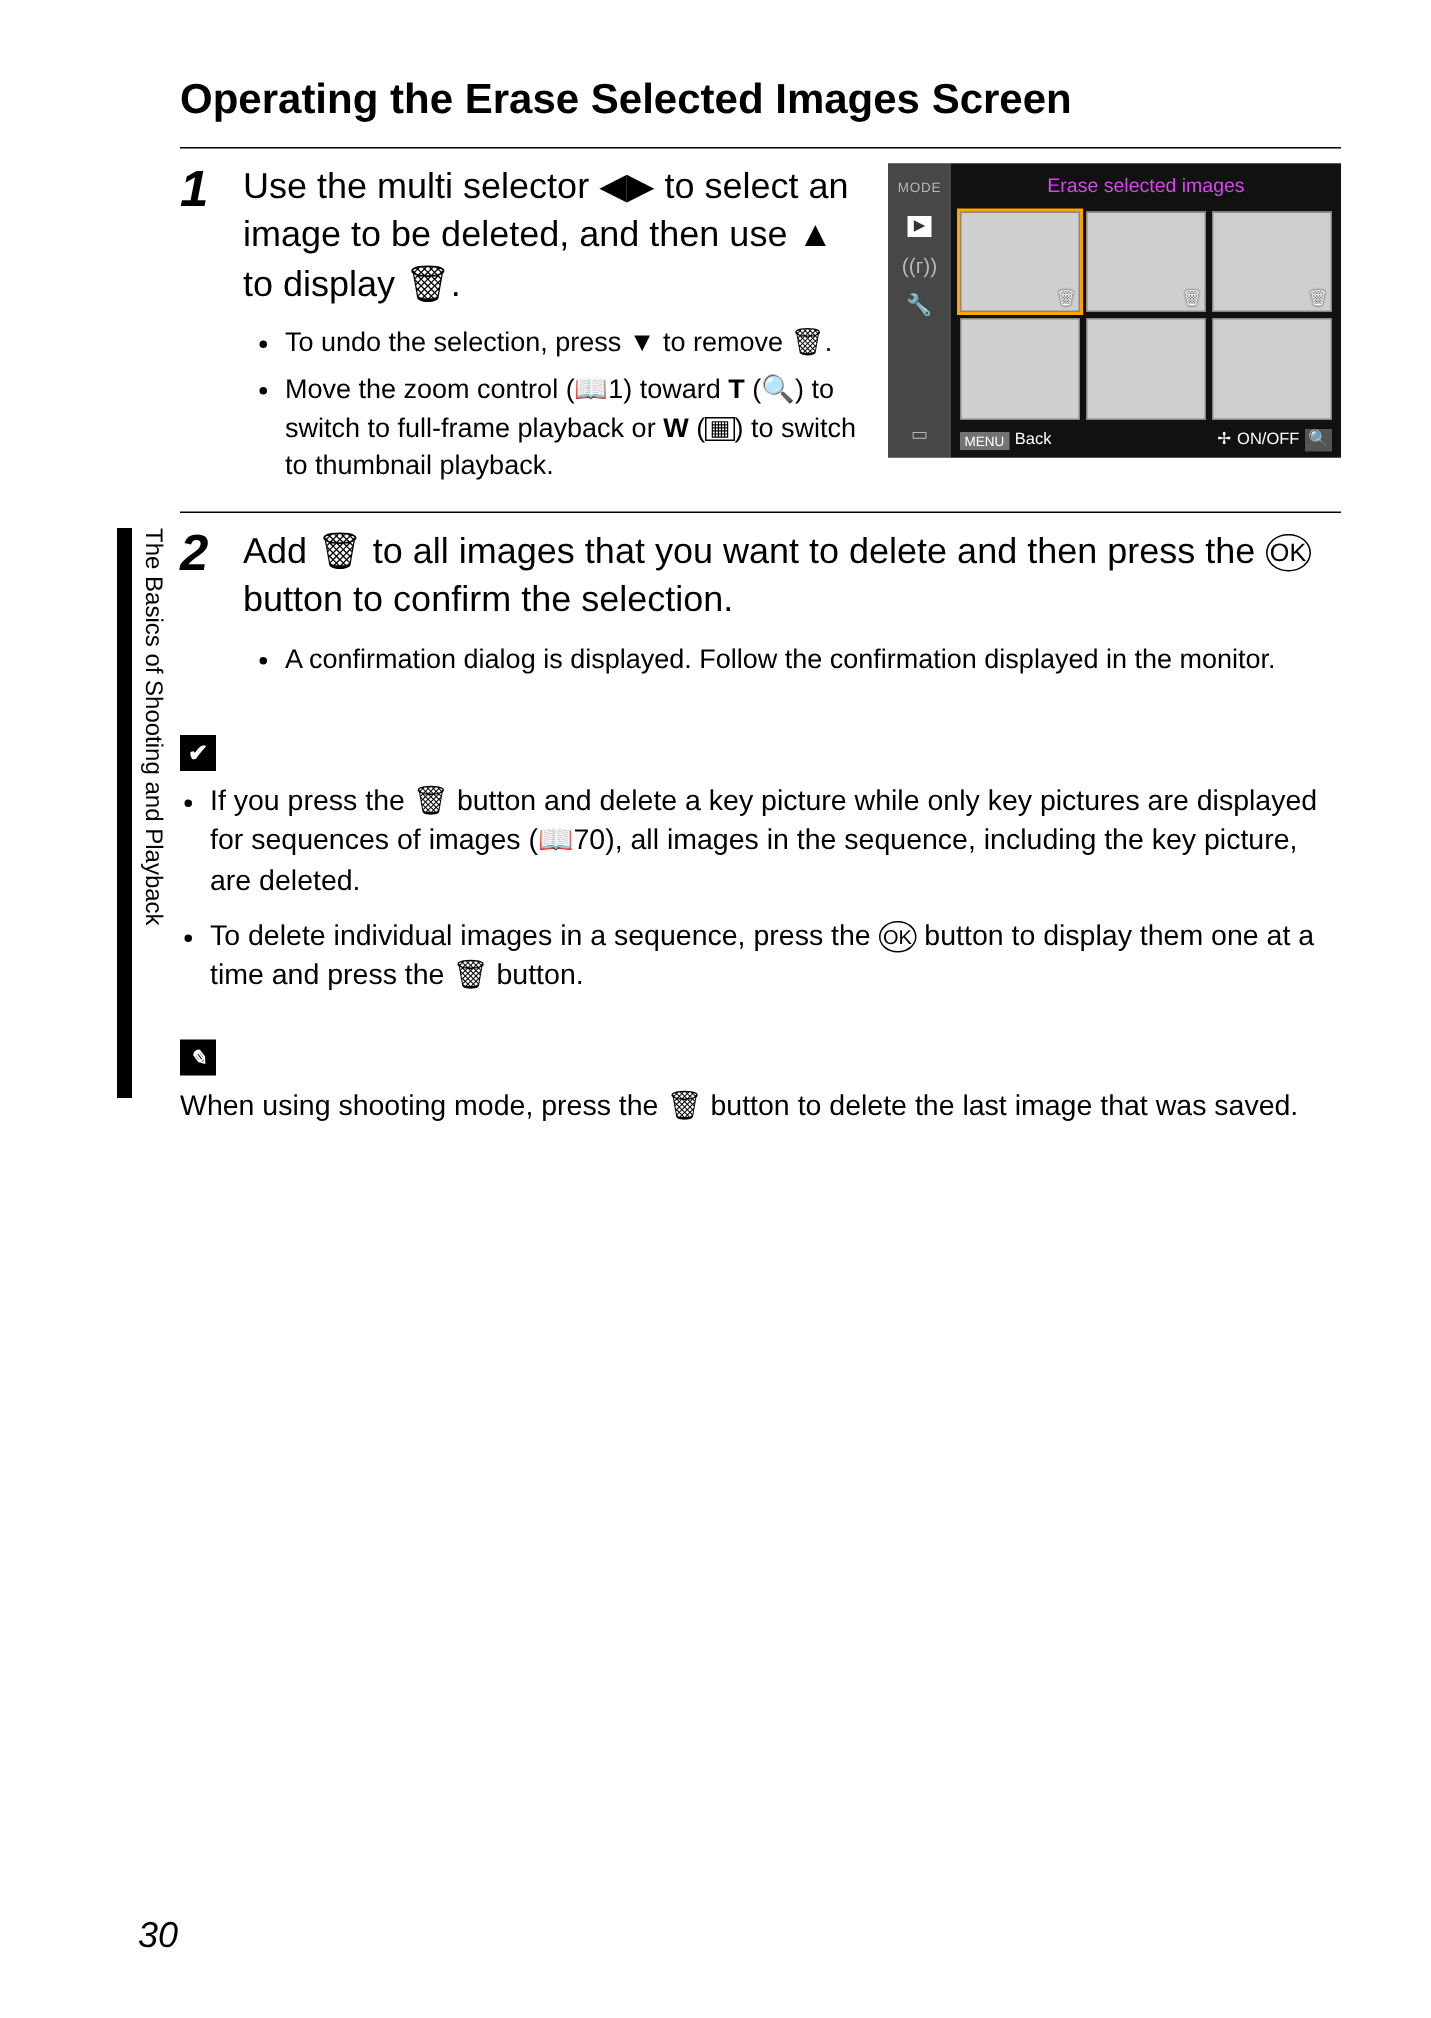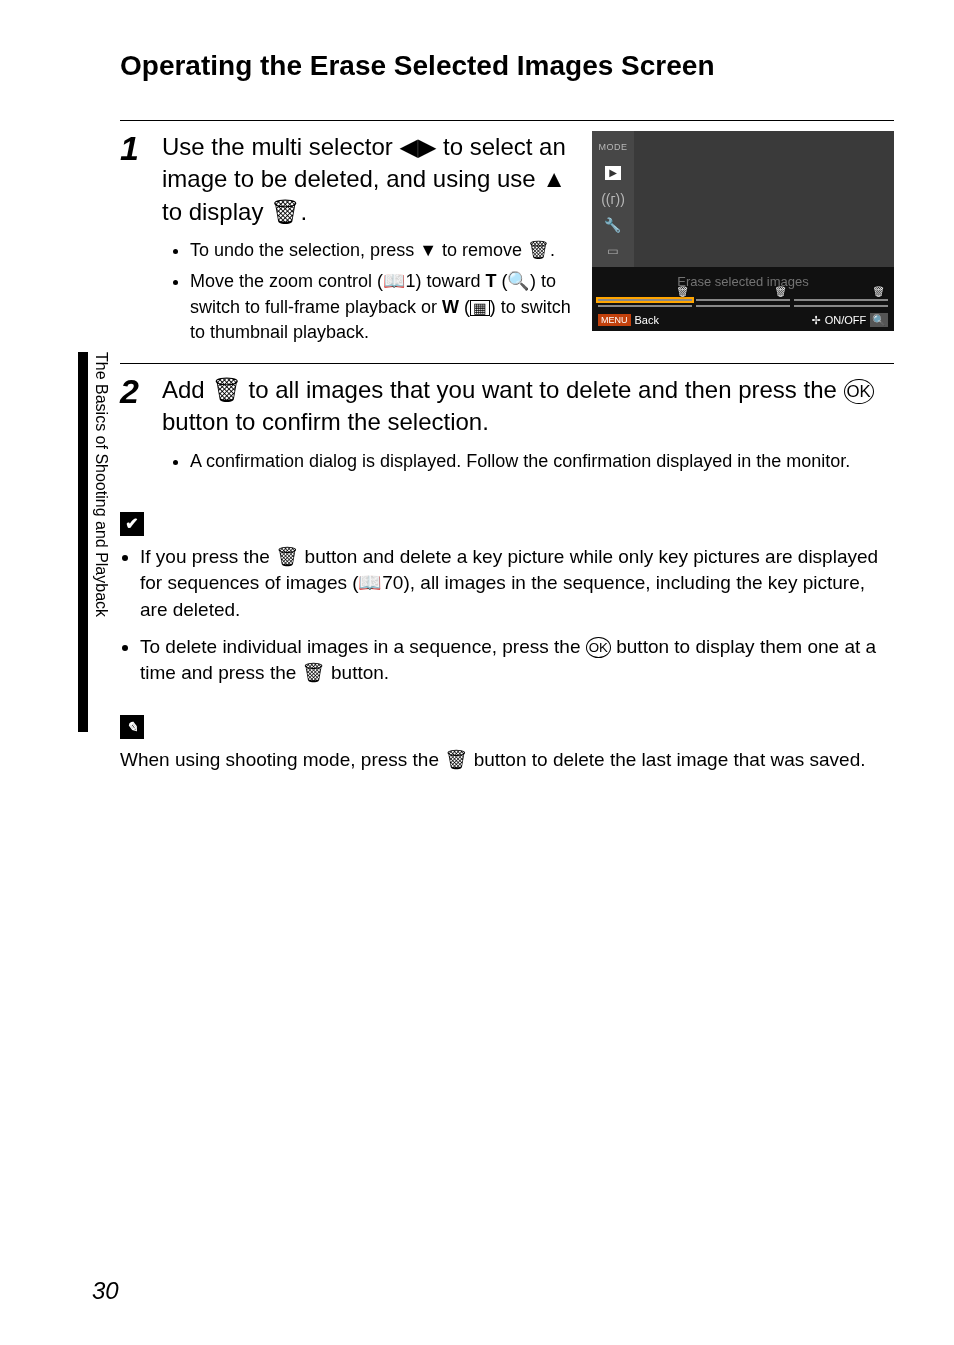--- a/index.html
+++ b/index.html
@@ -1,31 +1,31 @@
 <!DOCTYPE html>
 <html><head>
 <meta charset="utf-8">
 <style>
   * { box-sizing: border-box; margin: 0; padding: 0; }
   html, body { width: 954px; height: 1345px; background: #fff; font-family: "Segoe UI", Arial, sans-serif; color: #000; }
   .page { position: relative; width: 954px; height: 1345px; padding: 50px 60px 30px 120px; }
-  .title { font-size: 28px; font-weight: 700; margin-bottom: 38px; }
+  .title { font-size: 28px; font-weight: 700; margin-bottom: 16px; }
   .hr { border: none; border-top: 1px solid #000; margin: 8px 0 10px 0; }
   .step { display: flex; margin-top: 6px; }
   .step-num { font-size: 34px; font-weight: 800; font-style: italic; width: 42px; flex: 0 0 42px; line-height: 1; }
   .step-body { flex: 1; font-size: 24px; line-height: 1.35; }
   .step1-row { display: flex; gap: 18px; }
   .step1-text { flex: 1; }
   .sub { list-style: disc; margin: 10px 0 10px 28px; font-size: 18px; line-height: 1.4; }
   .sub li { margin-bottom: 6px; }
   .screenblk { flex: 0 0 302px; }
-  .screen { width: 302px; height: 196px; background: #3a3a3a; display: flex; flex-direction: column; }
+  .screen { width: 302px; height: 196px; background: #3a3a3a; display: flex; }
   .screen-side { width: 42px; background: #474747; display: flex; flex-direction: column; align-items: center; padding: 8px 0; gap: 10px; color: #b7b7b7; font-size: 12px; }
   .screen-main { flex: 1; background: #111; display: flex; flex-direction: column; }
-  .screen-title { color: #737373; font-size: 13px; text-align: center; padding: 6px 0 4px 0; }
+  .screen-title { color: #d946ef; font-size: 13px; text-align: center; padding: 6px 0 4px 0; }
   .thumbs { flex: 1; display: grid; grid-template-columns: repeat(3,1fr); grid-template-rows: repeat(2,1fr); gap: 4px; padding: 4px 6px 2px 6px; }
   .thumb { background: #cfcfcf; border: 1px solid #888; position: relative; }
   .thumb.sel { outline: 2px solid #ffa500; }
   .thumb .corner { position: absolute; right: 2px; bottom: 1px; font-size: 10px; color: #fff; text-shadow: 0 0 2px #000; }
   .screen-foot { display: flex; justify-content: space-between; align-items: center; color: #fff; font-size: 11px; padding: 4px 6px; }
   .screen-foot .left, .screen-foot .right { display: flex; align-items: center; gap: 4px; }
   .sideicon { width: 20px; height: 16px; display: flex; align-items: center; justify-content: center; }
   .playbox { width: 16px; height: 14px; background:#fff; color:#333; font-size:10px; display:flex;align-items:center;justify-content:center; }
   .note-head { display: flex; align-items: center; gap: 10px; margin-top: 28px; font-weight: 700; font-size: 20px; }
   .note-head.blue .note-icon { background:#000; color:#fff; width:24px; height:24px; display:flex; align-items:center; justify-content:center; font-size:16px; font-weight:900; }
@@ -54,21 +54,21 @@
   </div>
 
   <div class="title">Operating the Erase Selected Images Screen</div>
   <hr class="hr">
 
   <div class="step">
     <div class="step-num">1</div>
     <div class="step-body">
       <div class="step1-row">
         <div class="step1-text">
-          <span>Use the multi selector </span><span class="glyph nowrap">◀▶</span><span> to select an image to be deleted, and using use </span><span class="glyph">▲</span><span> to display </span><span class="glyph">🗑</span><span>.</span>
+          <span>Use the multi selector </span><span class="glyph nowrap">◀▶</span><span> to select an image to be deleted, and then use </span><span class="glyph">▲</span><span> to display </span><span class="glyph">🗑</span><span>.</span>
           <ul class="sub">
             <li>
               <span>To undo the selection, press </span><span class="glyph">▼</span><span> to remove </span><span class="glyph">🗑</span><span>.</span>
             </li>
             <li>
               <span>Move the zoom control (</span><span class="glyph">📖</span><span>1</span><span>) toward </span><span class="bold">T</span><span> (</span><span class="glyph">🔍</span><span>) to switch to full-frame playback or </span><span class="bold">W</span><span> (</span><span class="box glyph">▦</span><span>) to switch to thumbnail playback.</span>
             </li>
           </ul>
         </div>
         <div class="screenblk">
@@ -93,21 +93,21 @@
                   </div>
                 <div class="thumb">
                     <span class="corner glyph">🗑</span>
                   </div>
                 <div class="thumb"></div>
                 <div class="thumb"></div>
                 <div class="thumb"></div>
               </div>
               <div class="screen-foot">
                 <div class="left">
-                    <span style="background:#c2410c;color:#fff;padding:0 3px;font-size:9px;">MENU</span>
+                    <span style="background:#737373;color:#fff;padding:0 3px;font-size:9px;">MENU</span>
                     <span>Back</span>
                   </div>
                 <div class="right">
                     <span class="glyph">✢</span>
                     <span>ON/OFF</span>
                     <span class="glyph" style="background:#555;padding:0 2px;">🔍</span>
                   </div>
               </div>
             </div>
           </div>

